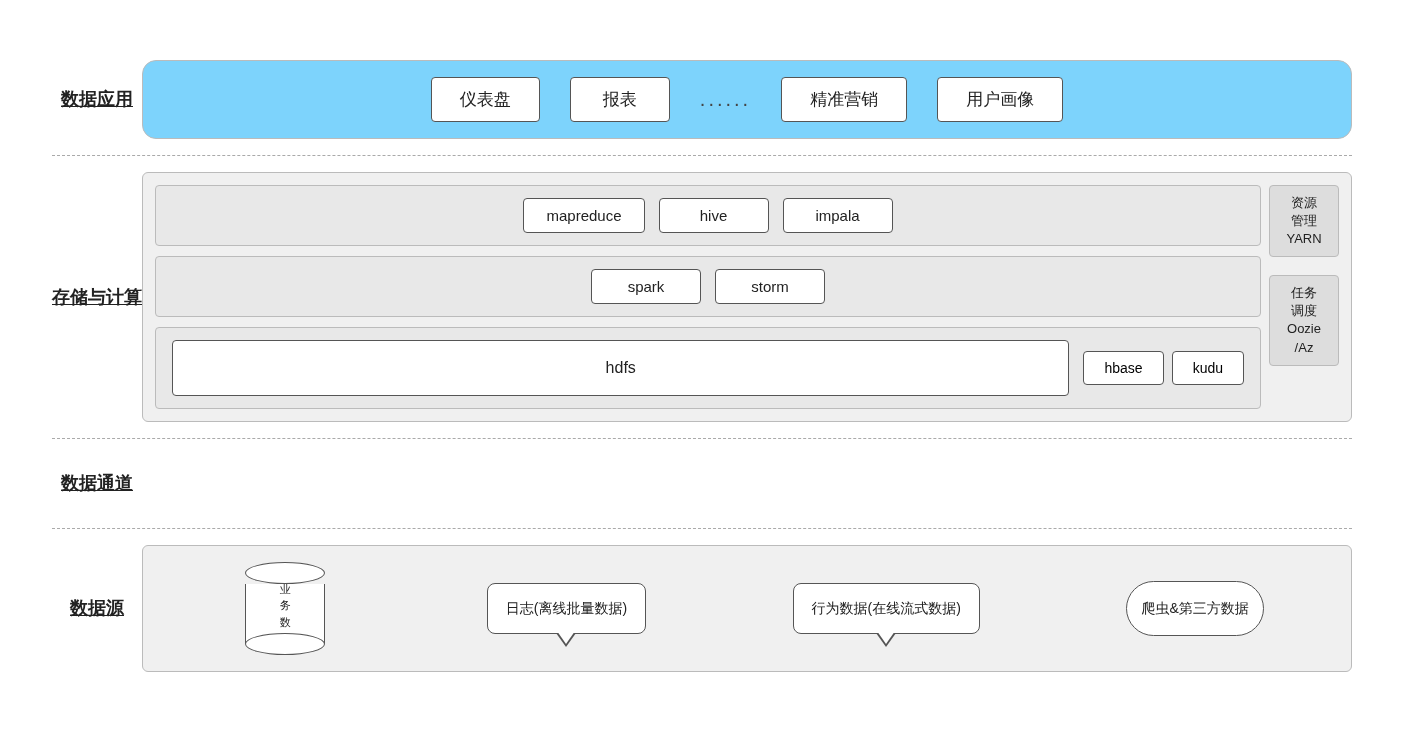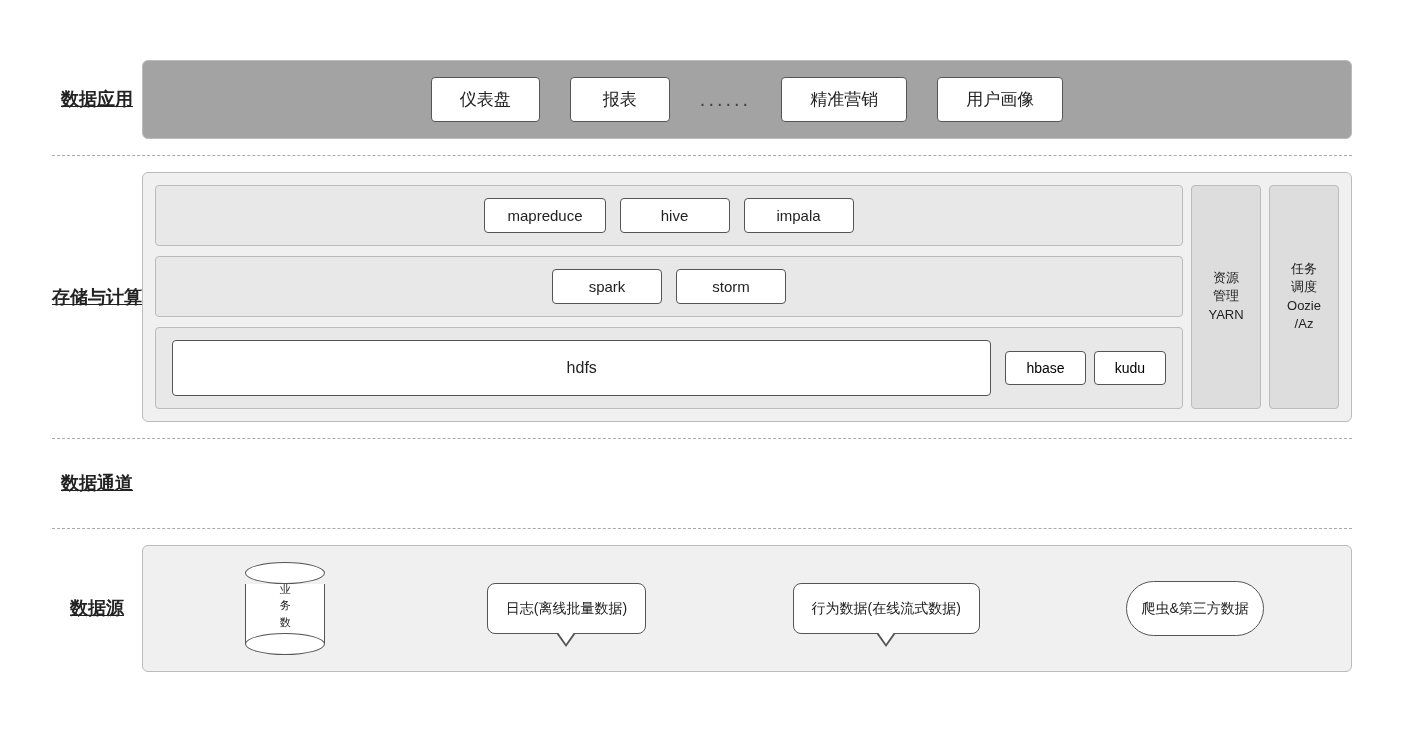--- a/index.html
+++ b/index.html
@@ -45,23 +45,23 @@
     }
     .layer-content {
       flex: 1;
       display: flex;
       align-items: center;
     }
 
     
     .data-app-box {
       flex: 1;
-      background: #a3a3a3;
-      border: 1.5px solid #bbb;
-      border-radius: 6px;
+      background: #7dd3fc;
+      border: 1.5px solid #bbb;
+      border-radius: 14px;
       display: flex;
       align-items: center;
       justify-content: center;
       gap: 30px;
       padding: 16px 24px;
       min-height: 70px;
     }
     .app-item {
       background: #fff;
       border: 1.5px solid #555;
@@ -154,22 +154,22 @@
       font-size: 14px;
       text-align: center;
       min-width: 70px;
       color: #000000;
     }
     .cluster-wide {
       min-width: 155px;
     }
     .side-panels {
       display: flex;
-      flex-direction: row;
-      gap: 8px;
+      flex-direction: column;
+      gap: 18px;
       align-self: stretch;
     }
     .side-panel {
       background: #ddd;
       border: 1.5px solid #bbb;
       border-radius: 4px;
       width: 70px;
       display: flex;
       align-items: center;
       justify-content: center;

